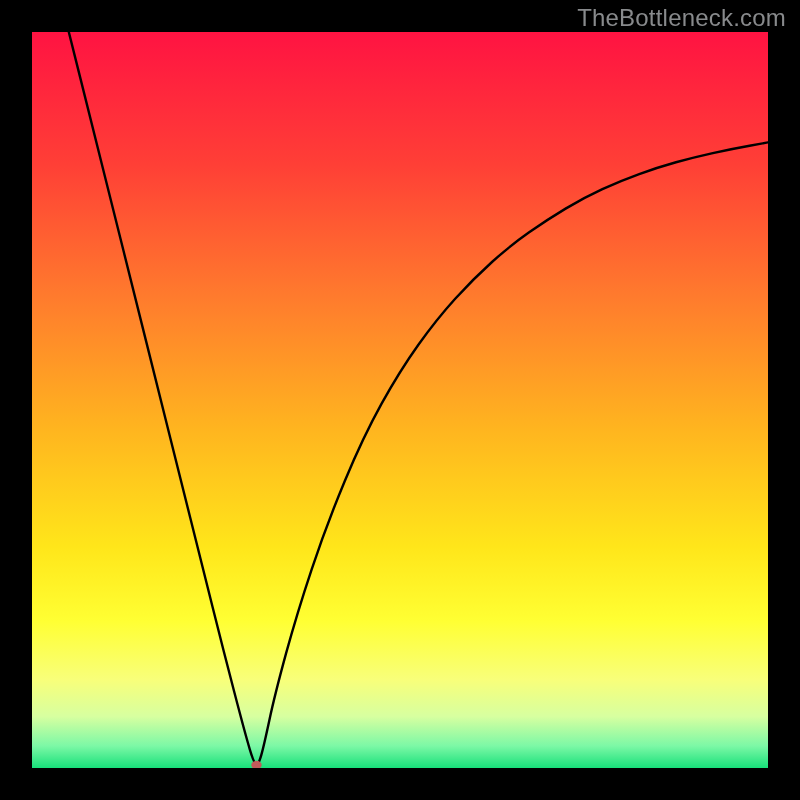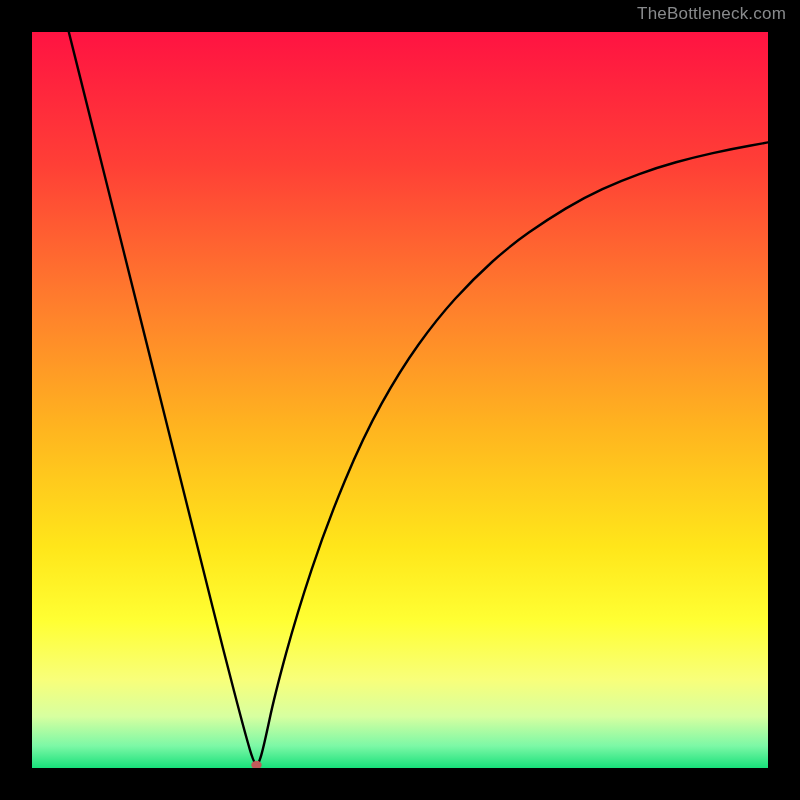--- a/index.html
+++ b/index.html
@@ -15,21 +15,21 @@
     position: relative;
     width: 800px;
     height: 800px;
     background: #000;
   }
   .watermark {
     position: absolute;
     top: 4px;
     right: 14px;
     color: #888a8c;
-    font-size: 17px;
+    font-size: 24px;
     font-weight: 500;
     letter-spacing: 0.2px;
     user-select: none;
   }
   .plot {
     position: absolute;
     left: 32px;
     top: 32px;
     width: 736px;
     height: 736px;

